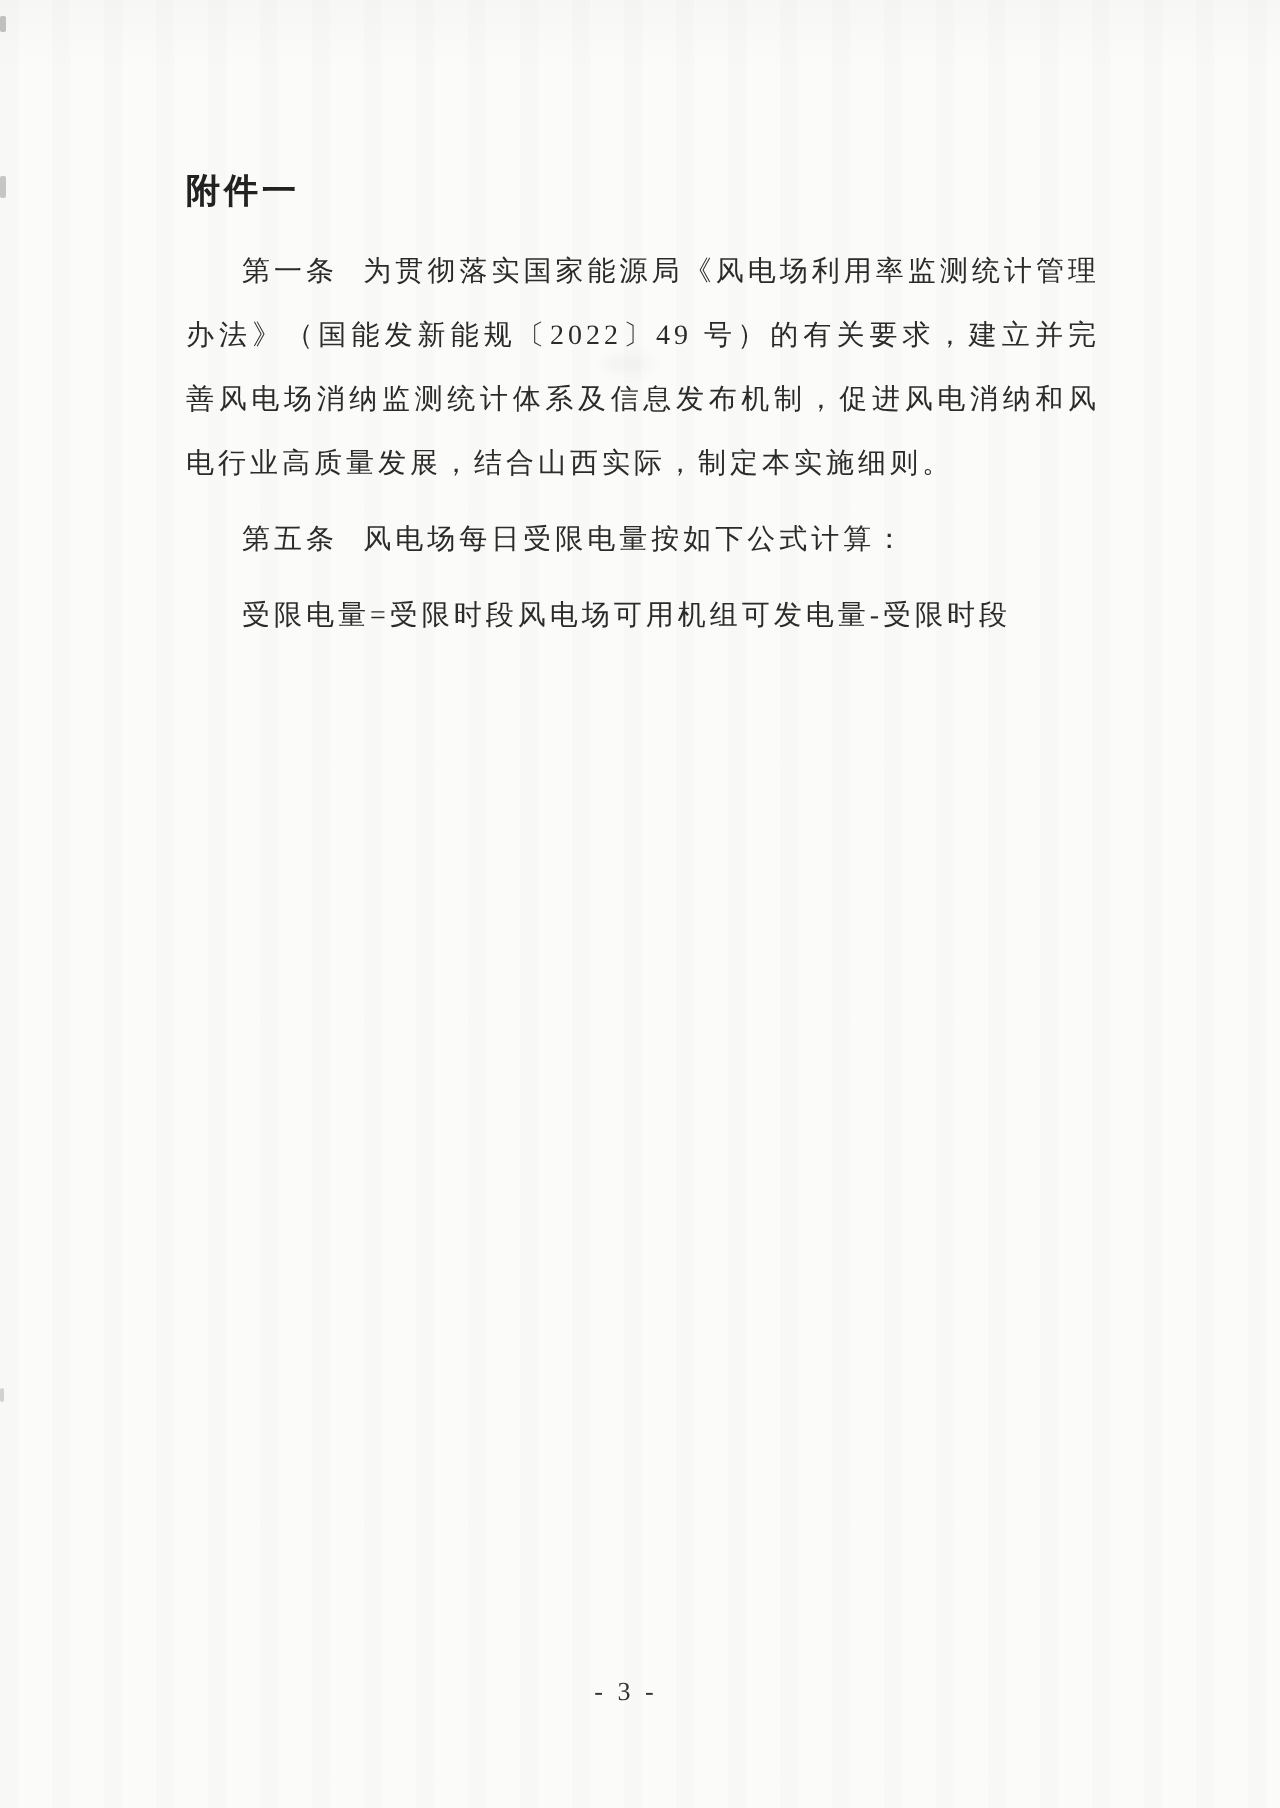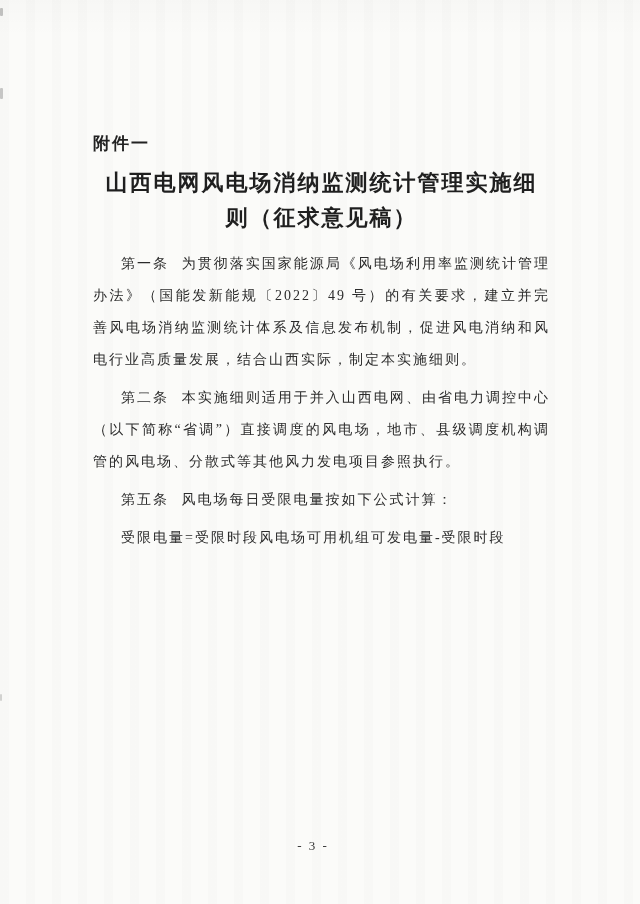--- a/index.html
+++ b/index.html
@@ -23,21 +23,20 @@
   .content {
     padding: 84px 90px 0 93px;
   }
   .attachment-label {
     font-family: "Liberation Sans", "DejaVu Sans", sans-serif;
     font-weight: 700;
     font-size: 17px;
     line-height: 24px;
     color: #222;
     letter-spacing: 2px;
-    margin-top: 48px;
   }
   .doc-title {
     margin-top: 9px;
     text-align: center;
     font-weight: 700;
     font-size: 22px;
     line-height: 35px;
     letter-spacing: 2px;
     color: #1f1f1f;
   }
@@ -94,34 +93,27 @@
 
   <div class="artifact a1"></div>
   <div class="artifact a2"></div>
   <div class="artifact a3"></div>
   <div class="smudge s1"></div>
 
   <div class="content">
 
     <div class="attachment-label">附件一</div>
 
-    <div class="doc-title">
-      <div>山西电网风电场消纳监测统计管理实施细</div>
-      <div>则（征求意见稿）</div>
-    </div>
 
     <div class="doc-body">
 
       <p>
         <span class="pnum">第一条</span><span>为贯彻落实国家能源局《风电场利用率监测统计管理办法》（国能发新能规〔2022〕49 号）的有关要求，建立并完善风电场消纳监测统计体系及信息发布机制，促进风电消纳和风电行业高质量发展，结合山西实际，制定本实施细则。</span>
       </p>
 
-      <p>
-        <span class="pnum">第二条</span><span>本实施细则适用于并入山西电网、由省电力调控中心（以下简称“省调”）直接调度的风电场，地市、县级调度机构调管的风电场、分散式等其他风力发电项目参照执行。</span>
-      </p>
 
 
 
       <p>
         <span class="pnum">第五条</span><span>风电场每日受限电量按如下公式计算：</span>
       </p>
 
       <p class="formula-line">受限电量=受限时段风电场可用机组可发电量-受限时段</p>
 
     </div>

